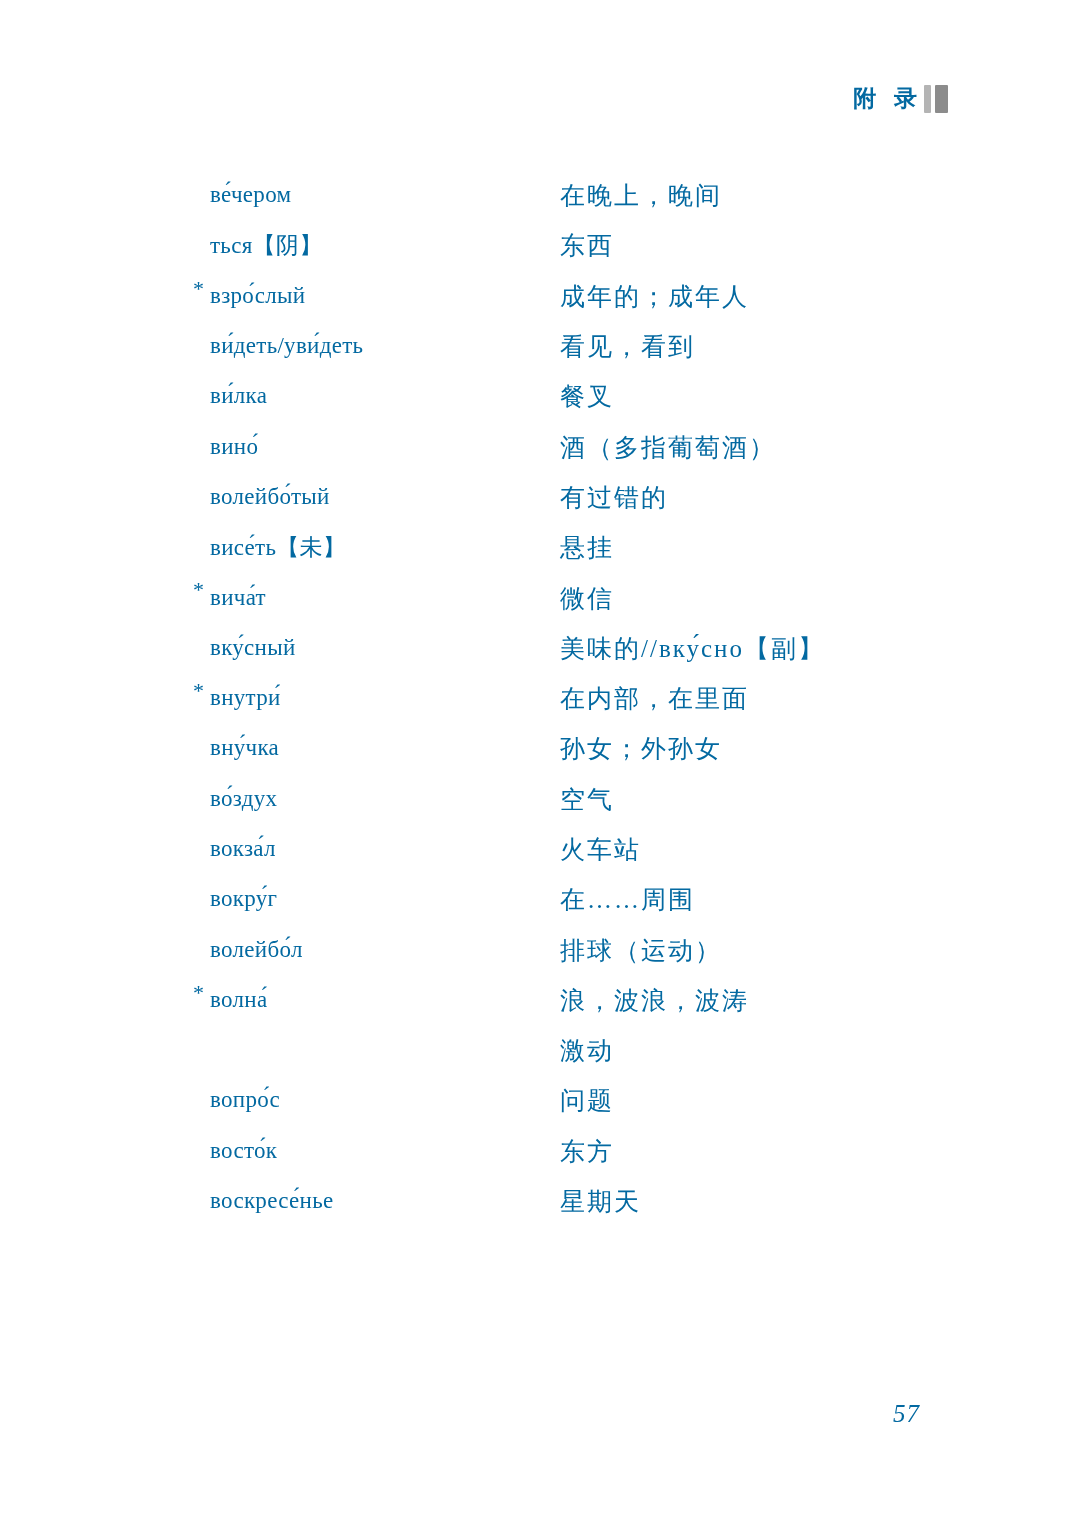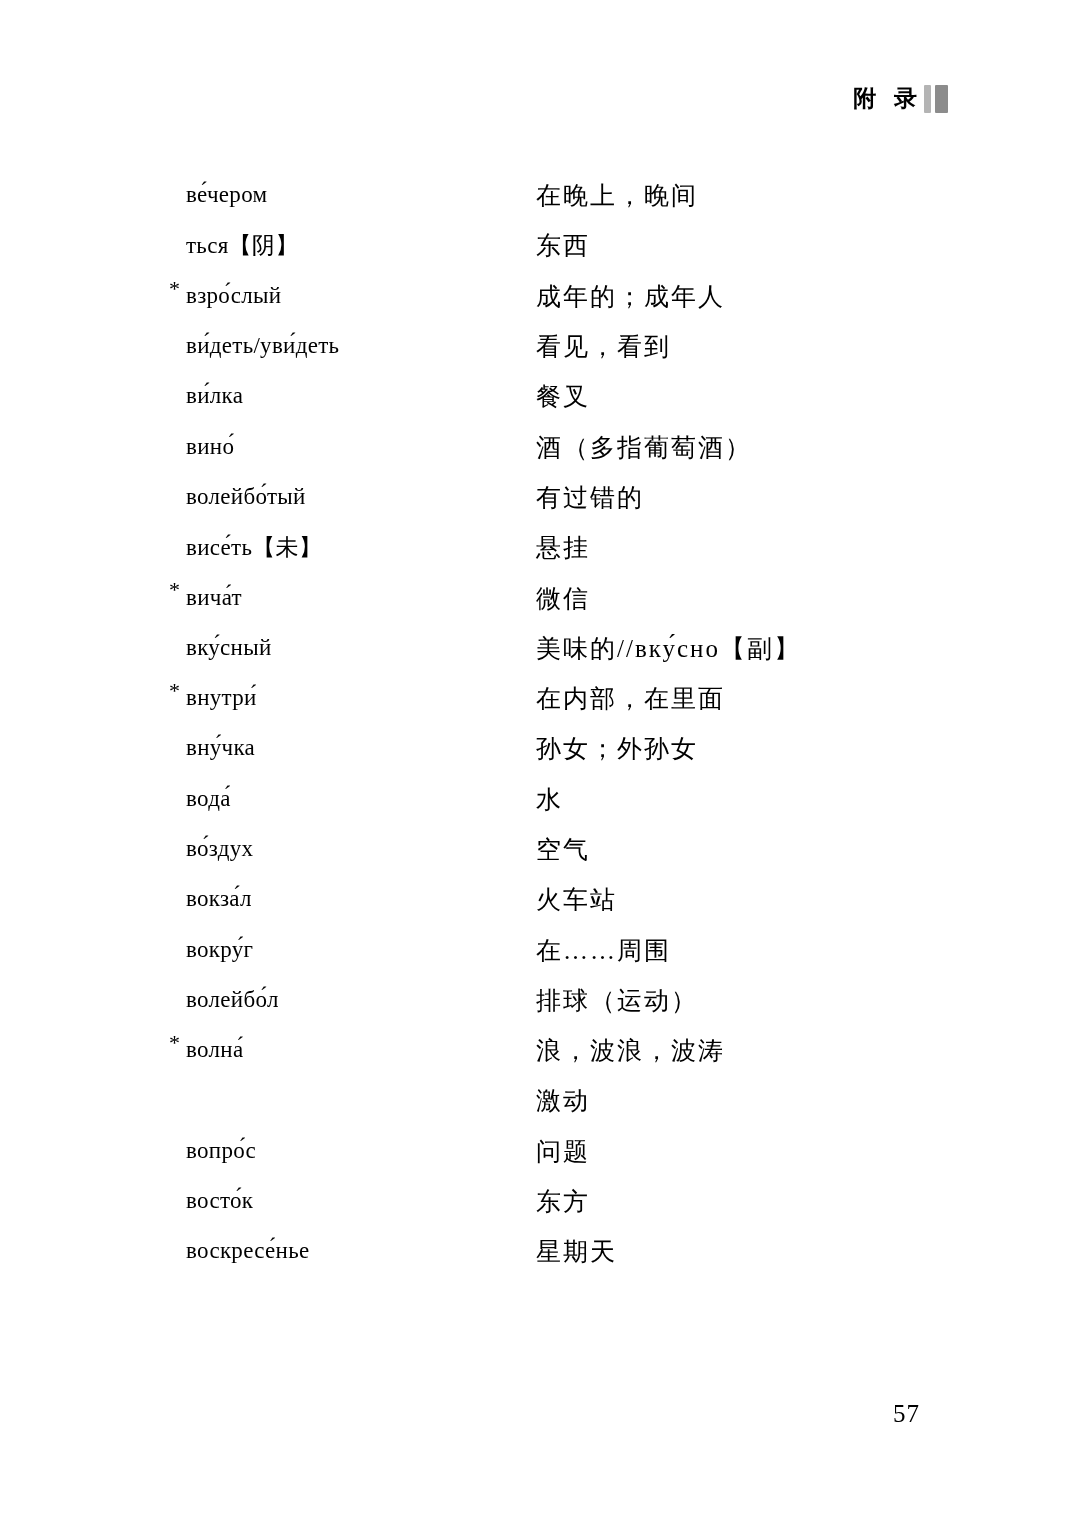--- a/index.html
+++ b/index.html
@@ -5,21 +5,21 @@
   html, body {
     margin: 0;
     padding: 0;
     background: #ffffff;
   }
   .page {
     position: relative;
     width: 1087px;
     height: 1536px;
     background: #ffffff;
-    color: #000000;
+    color: #0369a1;
     font-family: "Liberation Serif", "DejaVu Serif", serif;
     overflow: hidden;
   }
 
   
   .page-header {
     position: absolute;
     top: 85px;
     right: 139px;
     display: flex;
@@ -51,20 +51,21 @@
     position: absolute;
     top: 170px;
     left: 0;
     right: 0;
     display: flex;
     flex-direction: column;
   }
   .row {
     position: relative;
     height: 50.3px;
+    margin-left: 24px;
   }
   .star {
     position: absolute;
     left: 169px;
     top: 7px;
     font-size: 22px;
     line-height: 1;
   }
   .russian {
     position: absolute;
@@ -83,20 +84,21 @@
     font-size: 25px;
     letter-spacing: 2px;
     white-space: nowrap;
   }
 
   
   .page-footer {
     position: absolute;
     top: 1400px;
     left: 893px;
+    font-style: italic;
   }
   .page-number {
     font-size: 25px;
     letter-spacing: 1px;
   }
 </style>
 </head>
 <body>
 
 <div class="page">
@@ -165,25 +167,20 @@
         <span class="russian">внутри́</span>
         <span class="chinese">在内部，在里面</span>
       </div>
       <div class="row">
         <span class="star"></span>
         <span class="russian">вну́чка</span>
         <span class="chinese">孙女；外孙女</span>
       </div>
       <div class="row">
         <span class="star"></span>
-        <span class="russian">вода́</span>
-        <span class="chinese">水</span>
-      </div>
-      <div class="row">
-        <span class="star"></span>
         <span class="russian">во́здух</span>
         <span class="chinese">空气</span>
       </div>
       <div class="row">
         <span class="star"></span>
         <span class="russian">вокза́л</span>
         <span class="chinese">火车站</span>
       </div>
       <div class="row">
         <span class="star"></span>

